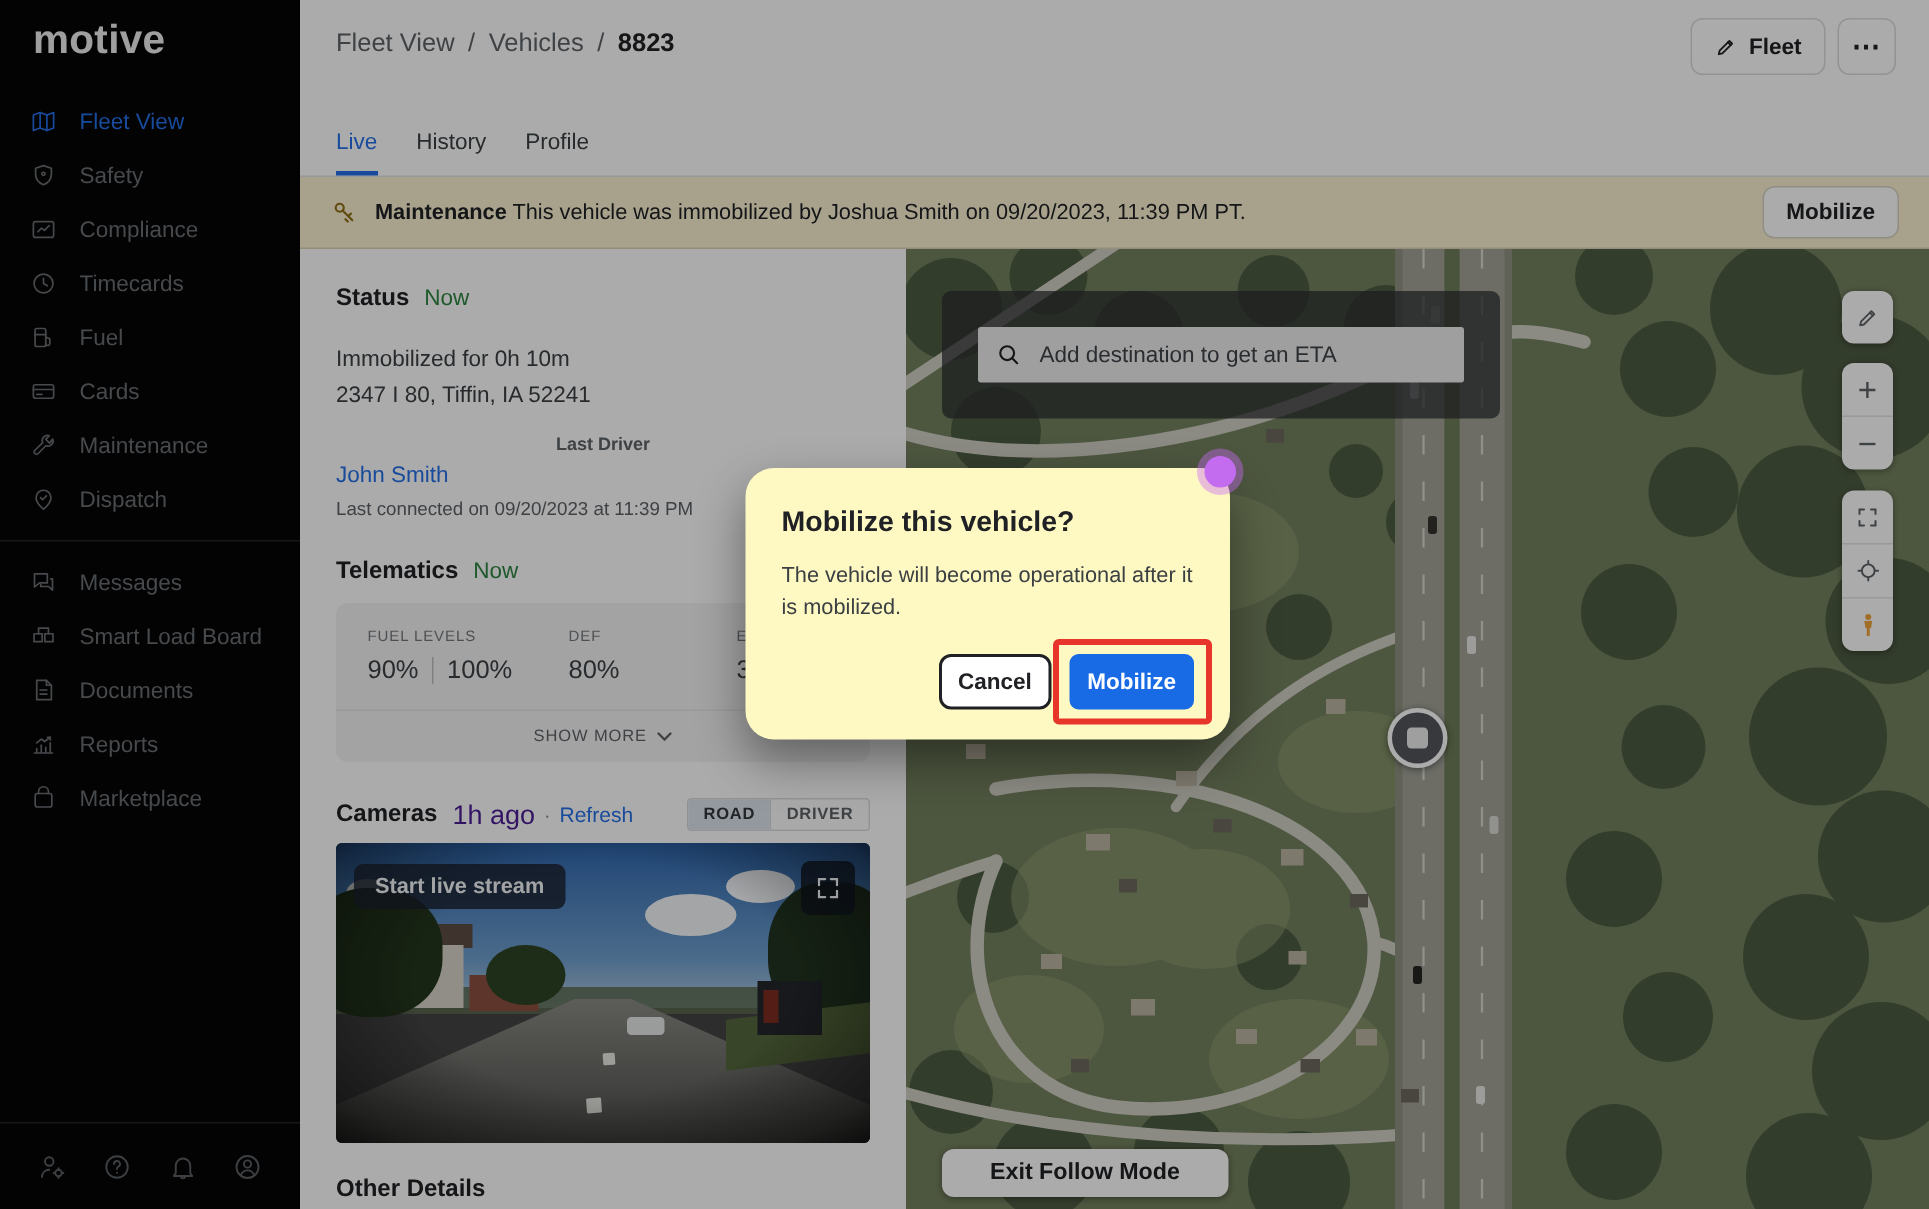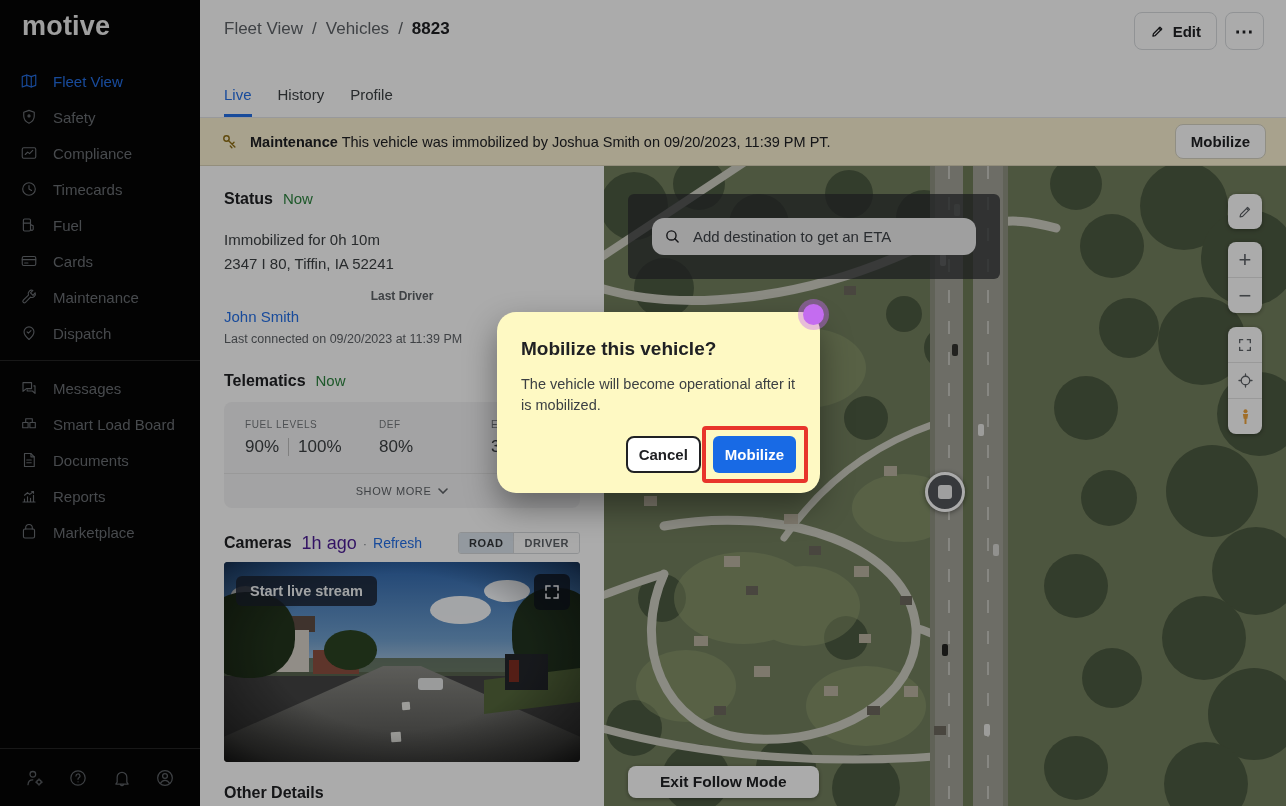--- a/index.html
+++ b/index.html
@@ -98,21 +98,21 @@
   .live-pill{position:absolute;left:12px;top:14px;background:rgba(26,32,44,.82);color:#f1f3f5;font-weight:bold;
              font-size:14.5px;padding:7px 14px;border-radius:6px;z-index:5;cursor:pointer;}
   .expand-btn{position:absolute;right:10px;top:12px;width:36px;height:36px;background:rgba(15,19,28,.82);
               border-radius:6px;z-index:5;display:flex;align-items:center;justify-content:center;cursor:pointer;}
   .other-title{margin-top:22px;font-size:16px;font-weight:bold;color:#202124;}
 
   
   .map{position:absolute;left:604px;top:166px;width:682px;height:640px;overflow:hidden;background:#74815f;z-index:1;}
   .map-art{position:absolute;left:0;top:0;}
   .search-panel{position:absolute;left:24px;top:28px;width:372px;height:85px;background:rgba(42,44,47,.74);border-radius:6px;}
-  .search-box{position:absolute;left:24px;top:24px;width:324px;height:37px;background:#ededee;border-radius:12px;
+  .search-box{position:absolute;left:24px;top:24px;width:324px;height:37px;background:#ededee;border-radius:2px;
               display:flex;align-items:center;gap:10px;padding:0 12px;box-sizing:border-box;justify-content:flex-end;}
   .search-box input{border:0;background:transparent;outline:none;font-size:15px;color:#202124;width:100%;
                     font-family:"Liberation Sans",sans-serif;}
   .search-box input::placeholder{color:#3f4348;opacity:1;}
   .mgroup{position:absolute;right:24px;width:34px;background:#fff;border-radius:8px;overflow:hidden;
           box-shadow:0 1px 4px rgba(0,0,0,.35);}
   .mbtn{width:34px;height:35px;display:flex;align-items:center;justify-content:center;color:#5f6368;cursor:pointer;}
   .mbtn + .mbtn{border-top:1px solid #e4e4e4;}
   .zoomtxt{font-size:22px;line-height:1;color:#5f6368;}
   .g-pencil{top:28px;} .g-zoom{top:76px;} .g-nav{top:161px;}
@@ -308,21 +308,21 @@
       <span>/</span>
       <span class="cur">8823</span>
     </div>
     <div class="hbtn btn-edit">
       <span>
           <svg class="ni" width="15" height="15" viewBox="0 0 24 24" style="stroke-width:2">
             <path d="m4.6 19.4.9-3.8L15.9 5.2l2.9 2.9L8.4 18.5l-3.8.9Z"></path>
             <path d="m14.4 6.7 2.9 2.9"></path>
           </svg>
         </span>
-      <span>Edit</span>
+      <span>Fleet</span>
     </div>
     <div class="hbtn btn-more">
       <span>⋯</span>
     </div>
     <div class="tabs">
       <span class="tab active">Live</span>
       <span class="tab">History</span>
       <span class="tab">Profile</span>
     </div>
   </header>

